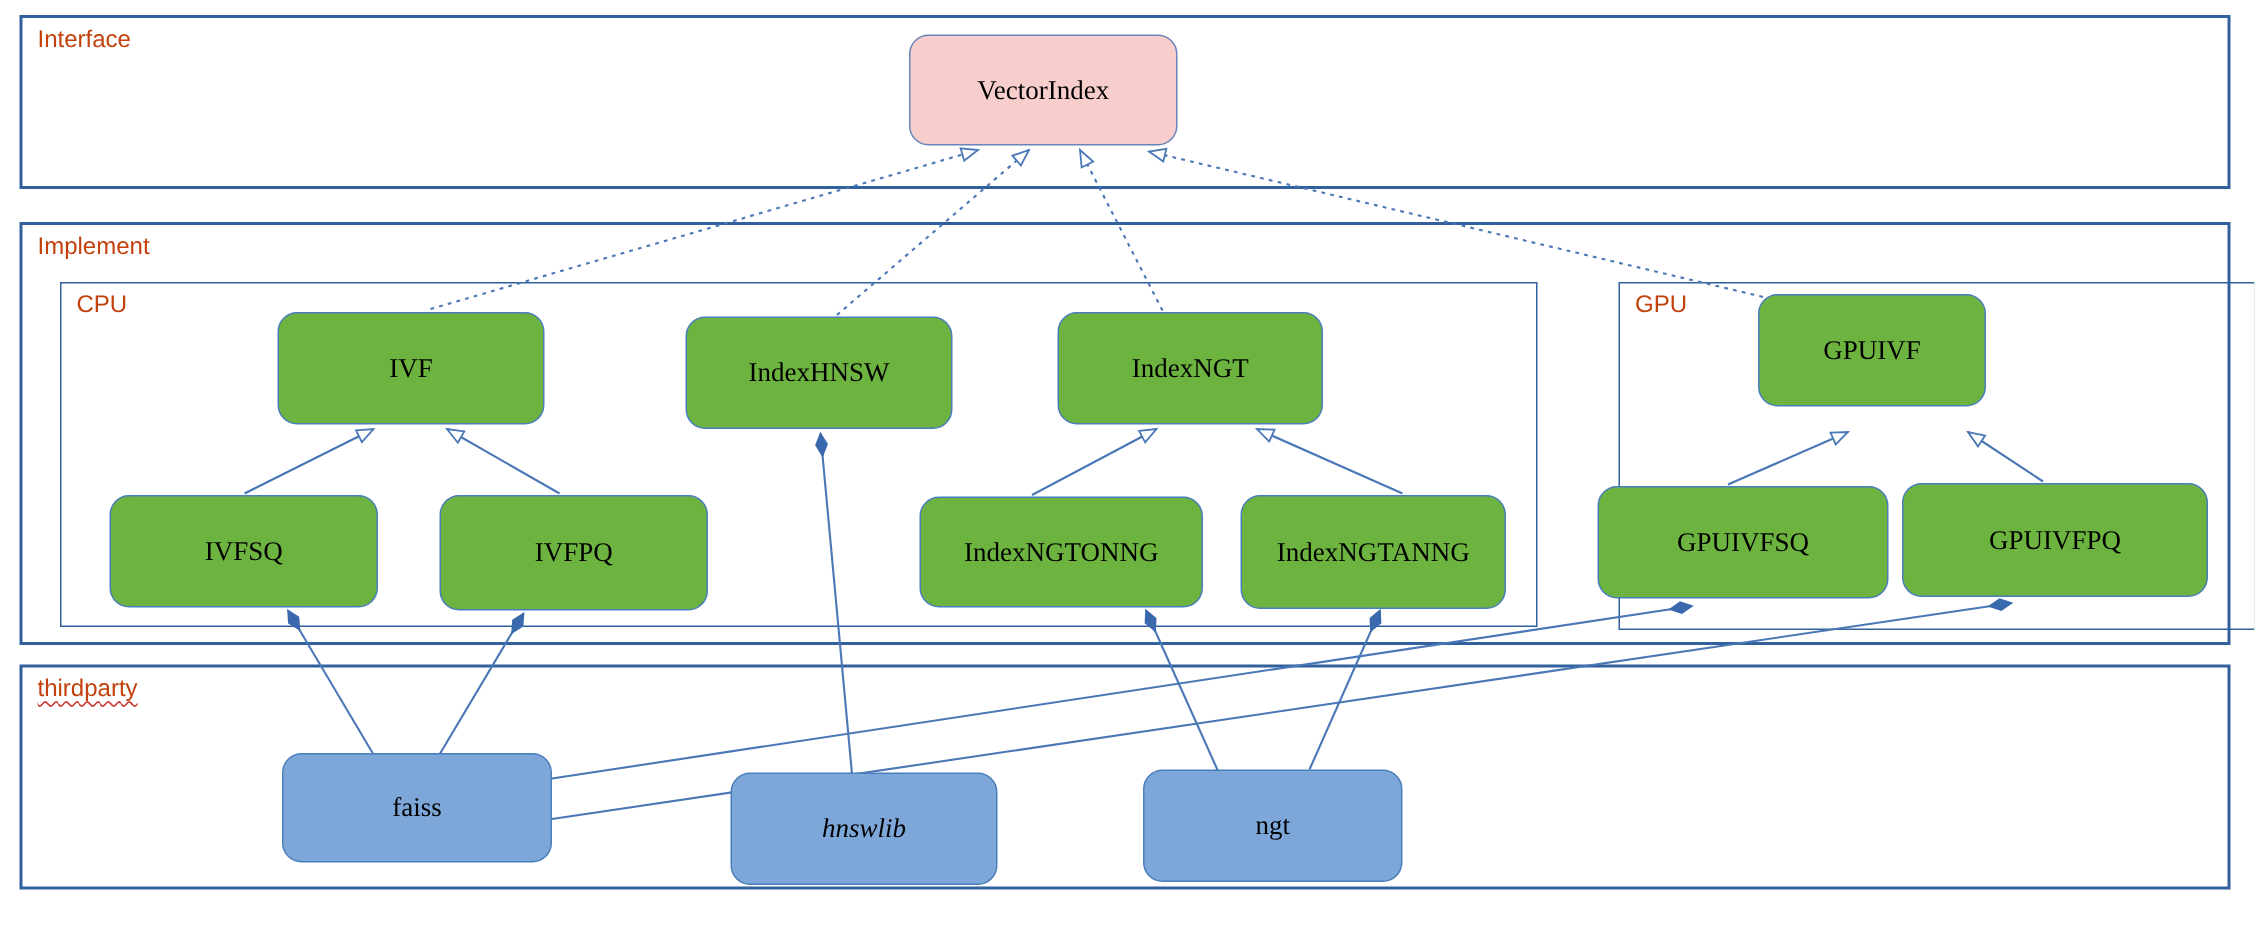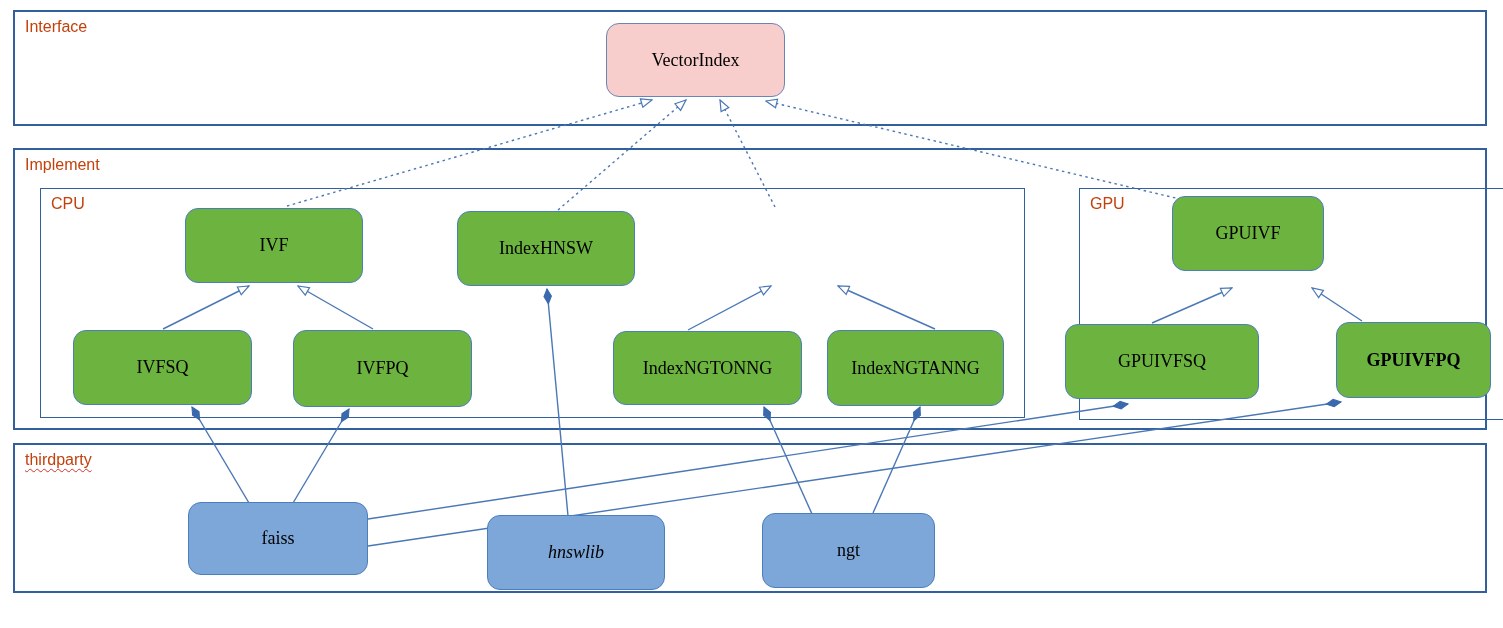--- a/index.html
+++ b/index.html
@@ -107,26 +107,27 @@
     <line class="edge" x1="368" y1="546" x2="1341" y2="402" marker-end="url(#diam)"></line>
     <line class="edge" x1="568" y1="516" x2="547" y2="289" marker-end="url(#diam)"></line>
     <line class="edge" x1="812" y1="514" x2="764" y2="407" marker-end="url(#diam)"></line>
     <line class="edge" x1="873" y1="513" x2="920" y2="407" marker-end="url(#diam)"></line>
   </svg>
 
   <div class="node pink" style="left:606px;top:23px;width:179px;height:74px;">VectorIndex</div>
 
   <div class="node green" style="left:185px;top:208px;width:178px;height:75px;">IVF</div>
   <div class="node green" style="left:457px;top:211px;width:178px;height:75px;">IndexHNSW</div>
+  <div class="node green" style="left:705px;top:208px;width:177px;height:75px;">IndexNGT</div>
   <div class="node green" style="left:73px;top:330px;width:179px;height:75px;text-align:center;">IVFSQ</div>
   <div class="node green" style="left:293px;top:330px;width:179px;height:77px;text-align:center;">IVFPQ</div>
   <div class="node green" style="left:613px;top:331px;width:189px;height:74px;">IndexNGTONNG</div>
   <div class="node green" style="left:827px;top:330px;width:177px;height:76px;">IndexNGTANNG</div>
 
   <div class="node green" style="left:1172px;top:196px;width:152px;height:75px;">GPUIVF</div>
   <div class="node green" style="left:1065px;top:324px;width:194px;height:75px;">GPUIVFSQ</div>
-  <div class="node green" style="left:1336px;top:322px;width:155px;height:76px;font-weight:bold;">GPUIVFPQ</div>
+  <div class="node green" style="left:1268px;top:322px;width:204px;height:76px;">GPUIVFPQ</div>
 
   <div class="node blue" style="left:188px;top:502px;width:180px;height:73px;">faiss</div>
   <div class="node blue" style="left:487px;top:515px;width:178px;height:75px;font-style:italic;">hnswlib</div>
   <div class="node blue" style="left:762px;top:513px;width:173px;height:75px;">ngt</div>
 
 </div>
 
 </body></html>

